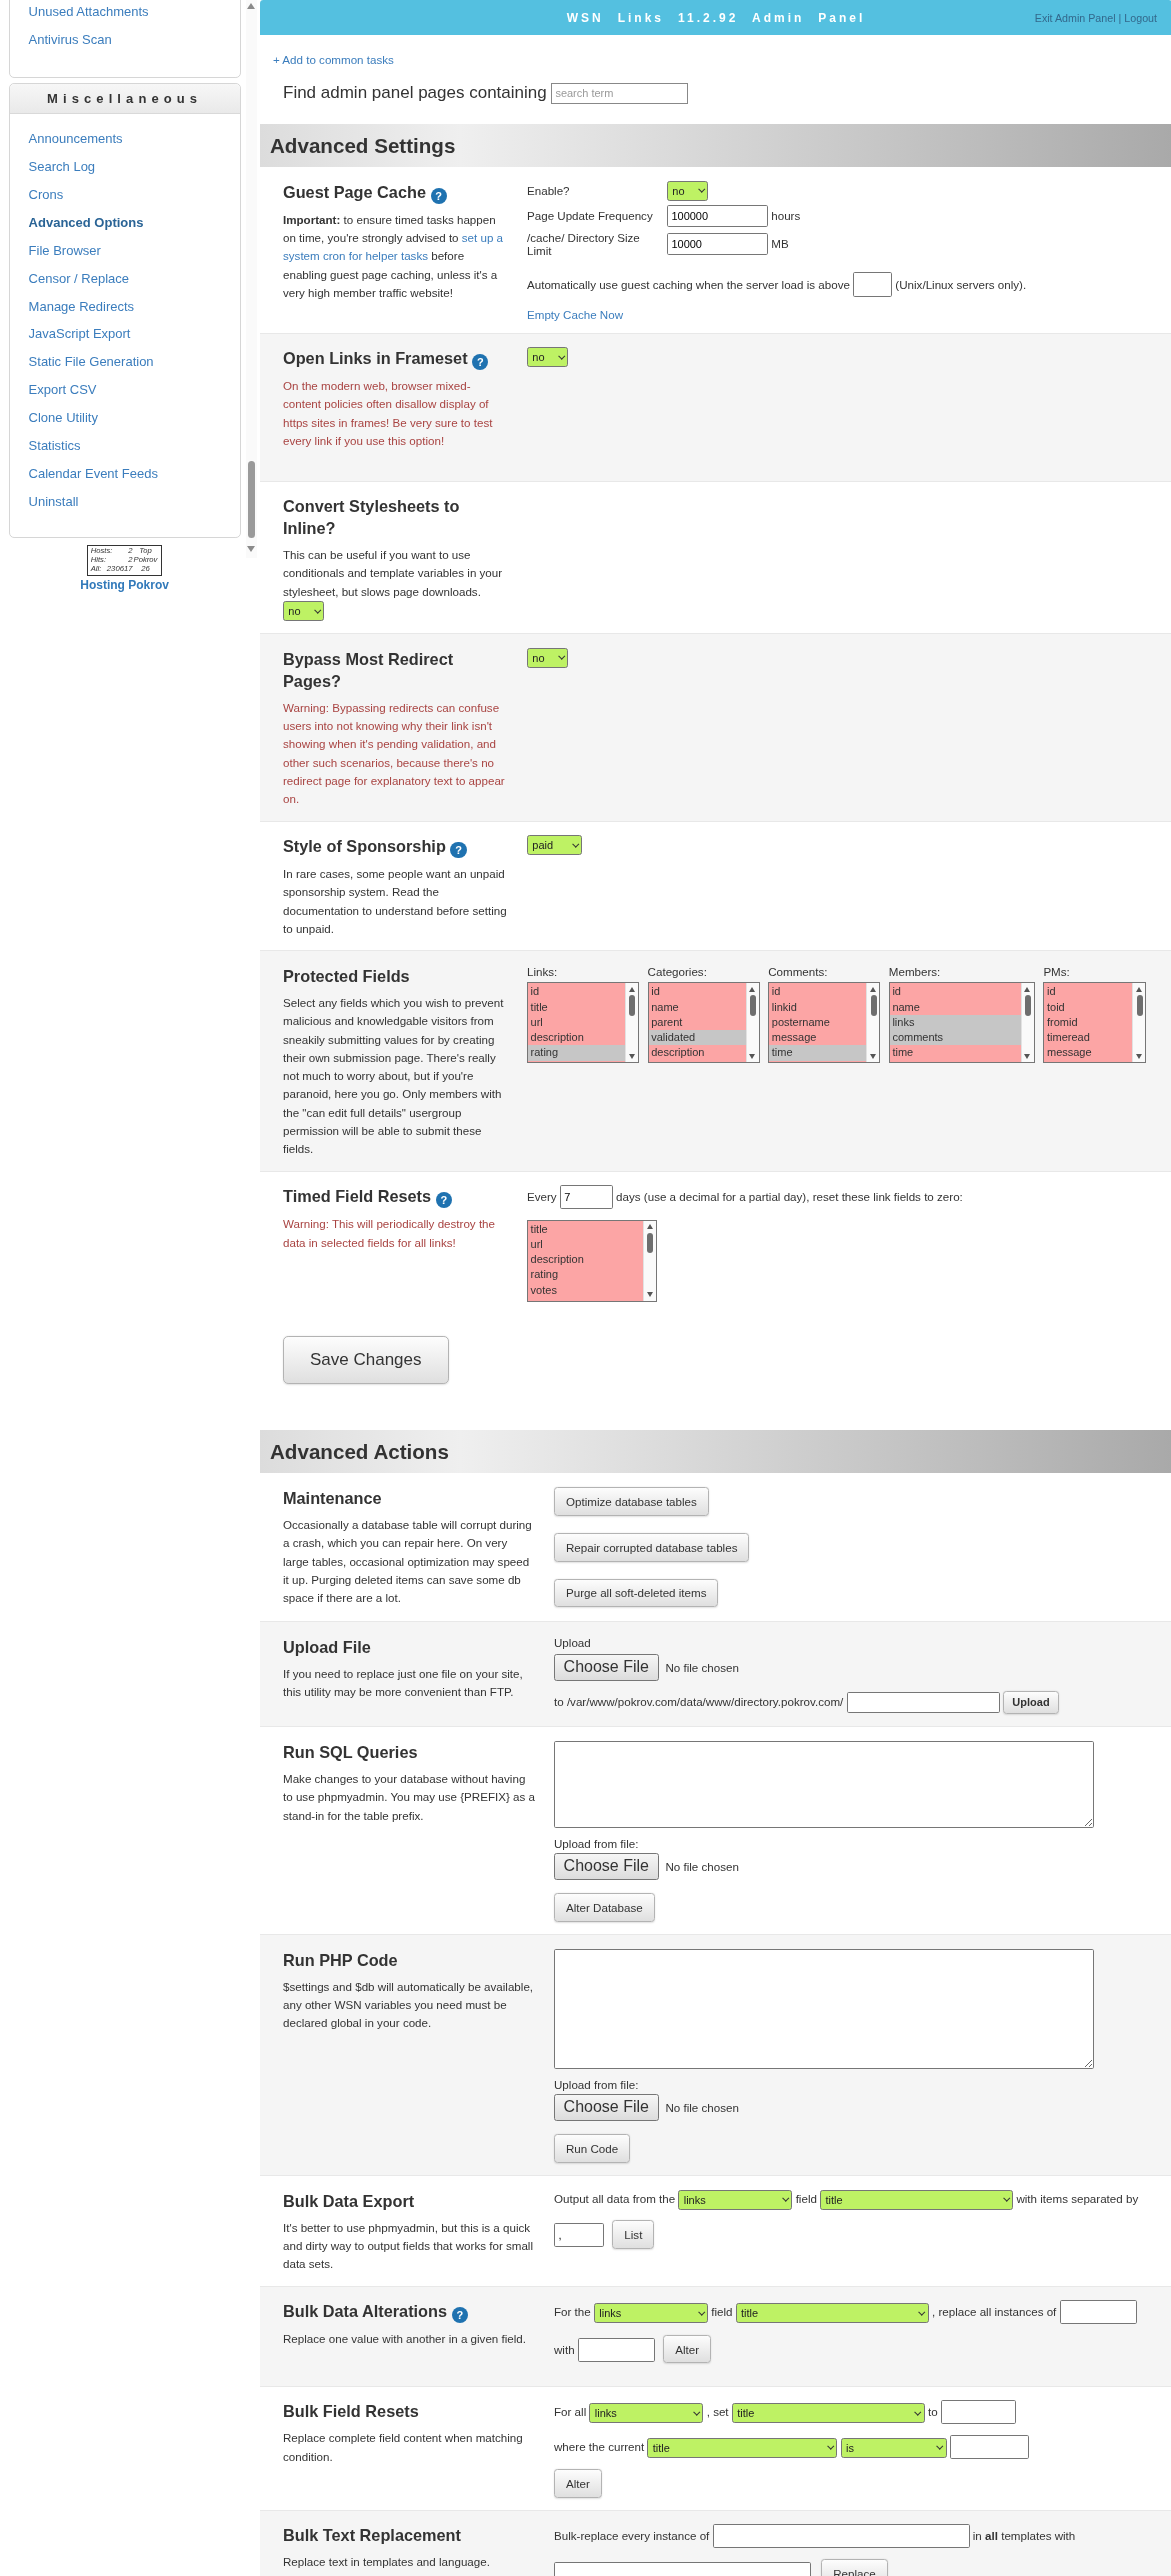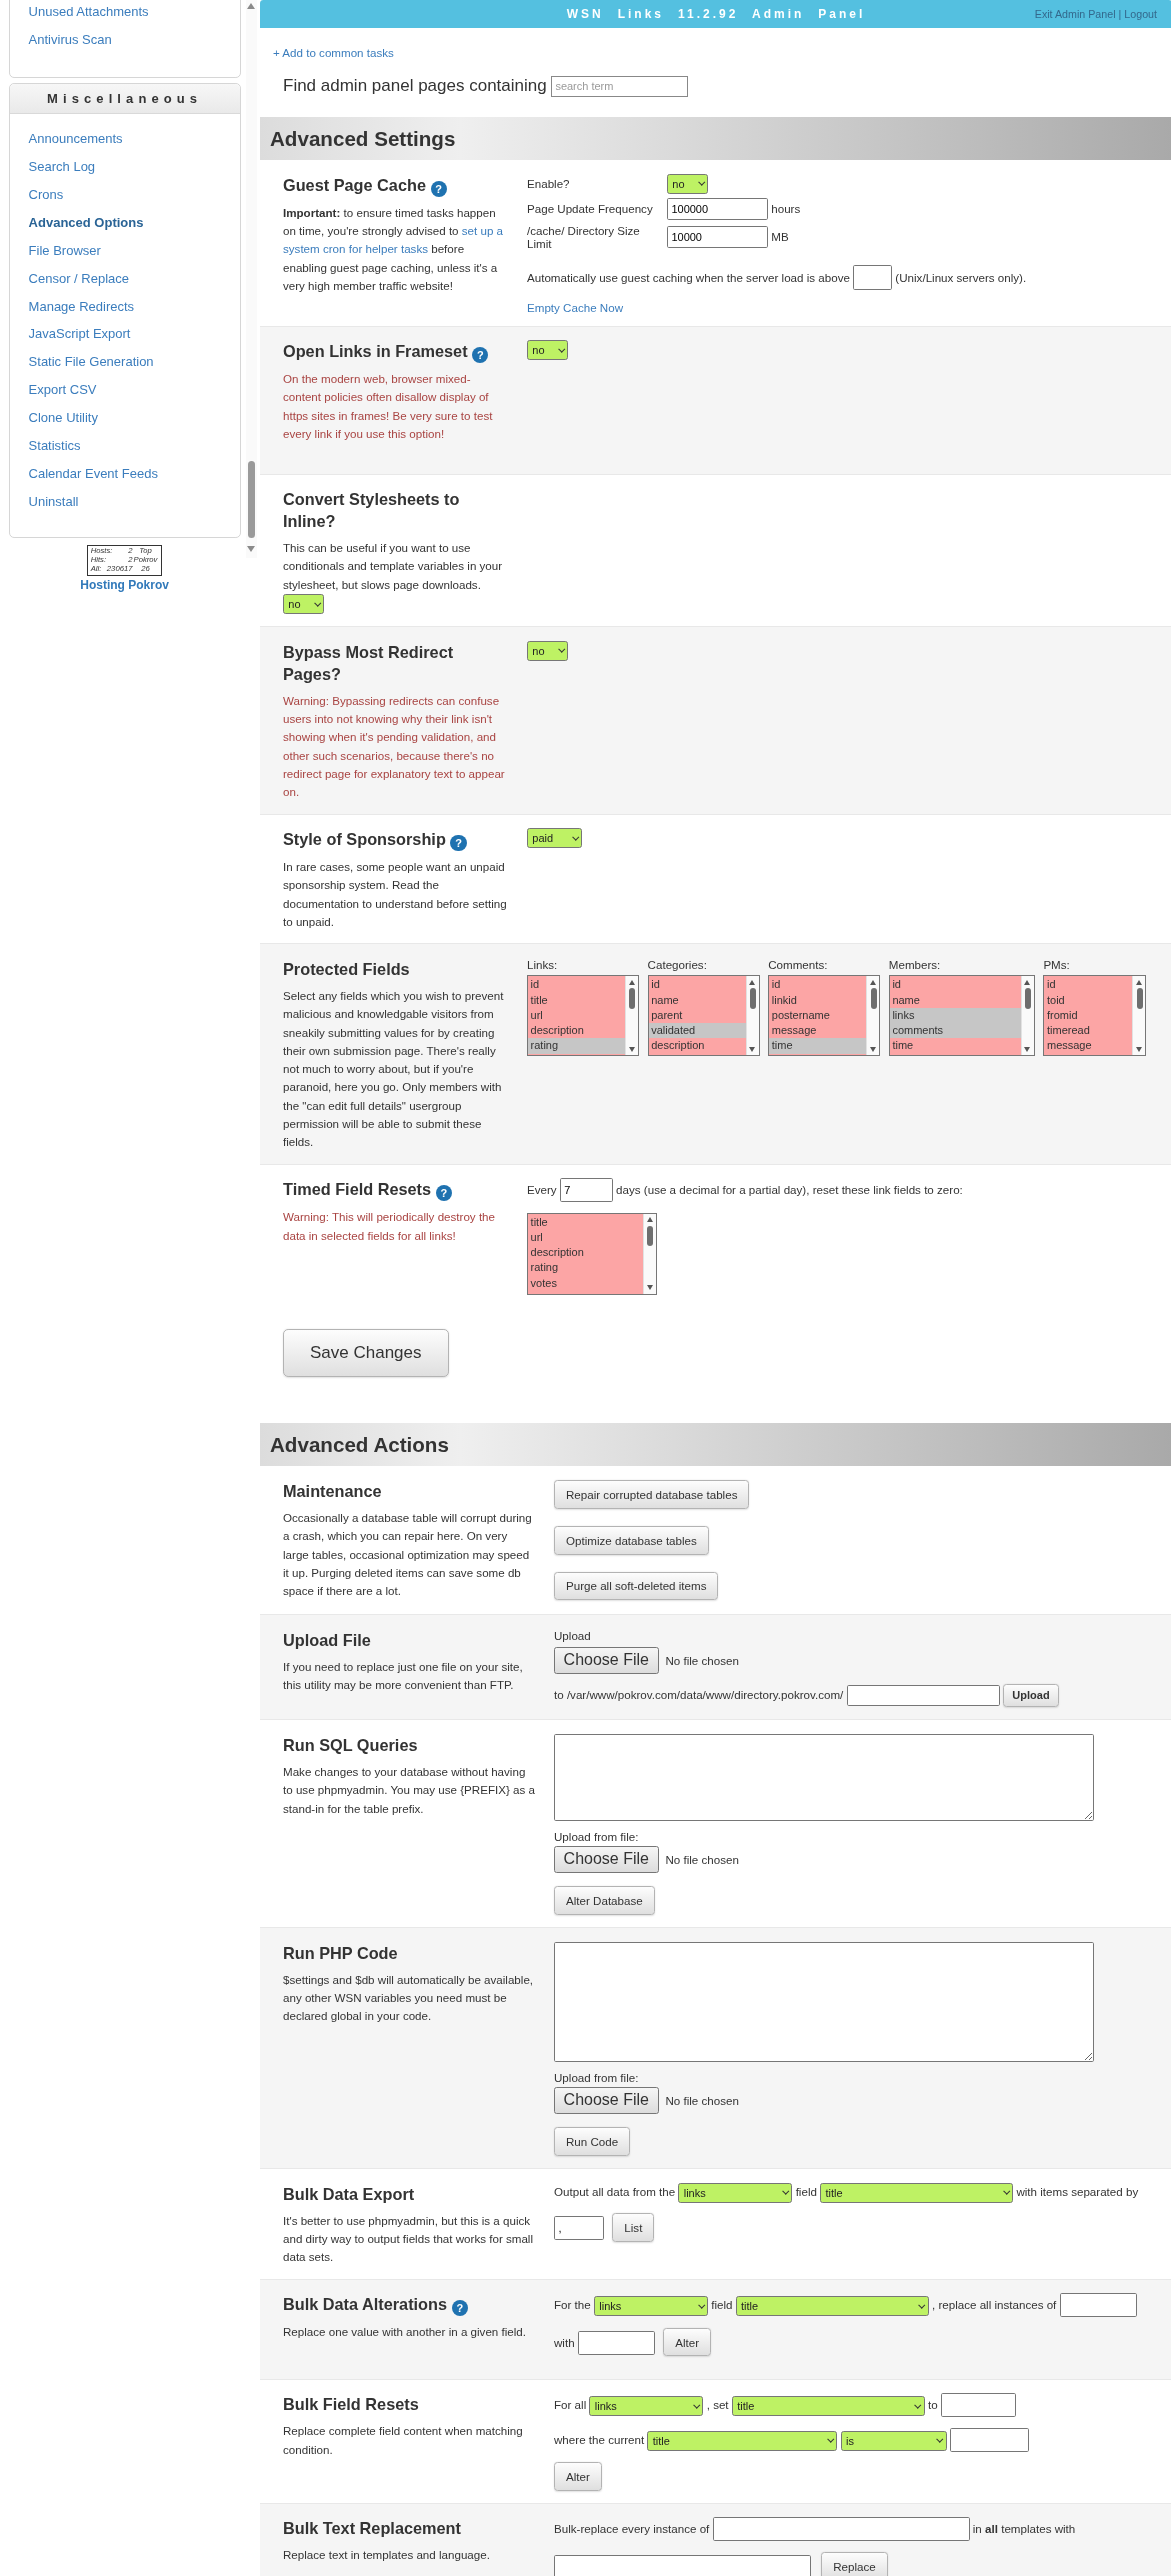--- a/index.html
+++ b/index.html
@@ -32,21 +32,21 @@
   
   .counter { width:75px; border:0.9px solid #333; background:#fff; display:flex; padding:1.7px 2.6px; font-size:7.7px; font-style:italic; }
   .counter .lft { flex:1; }
   .counter .crow { display:flex; justify-content:space-between; line-height:8.6px; }
   .counter .rgt { width:26px; text-align:center; line-height:8.6px; }
   .hosting { display:block; text-align:center; font-weight:bold; font-size:12px; color:#3179ba; margin-top:2.6px; }
 
   
   .main { position:absolute; left:260px; top:0; width:912px; }
   .topbar {
-    height:28px; border-radius:3.4px 3.4px 0 0; display:flex; align-items:center;
+    height:35px; border-radius:3.4px 3.4px 0 0; display:flex; align-items:center;
     position:relative; color:#fff;
   }
   .topbar-title {
     position:absolute; left:0; right:0; text-align:center; font-weight:bold;
     font-size:12px; letter-spacing:3px; word-spacing:7.7px;
   }
   .topbar-links { position:absolute; right:15px; font-size:10.7px; color:#33688c; }
   .topbar-links span { cursor:pointer; }
 
   .addlink { margin:18px 0 0 13px; font-size:11.6px; }
@@ -404,22 +404,22 @@
 
   <div class="acts">
     <div class="band">Advanced Actions</div>
 
     <div class="row" style="min-height:148px; border-top:none;">
       <div class="left">
         <h3>Maintenance</h3>
         <p class="desc">Occasionally a database table will corrupt during a crash, which you can repair here. On very large tables, occasional optimization may speed it up. Purging deleted items can save some db space if there are a lot.</p>
       </div>
       <div class="right">
+        <div style="margin-bottom:17px;"><span class="btn">Optimize database tables</span></div>
         <div style="margin-bottom:17px;"><span class="btn">Repair corrupted database tables</span></div>
-        <div style="margin-bottom:17px;"><span class="btn">Optimize database tables</span></div>
         <div><span class="btn">Purge all soft-deleted items</span></div>
       </div>
     </div>
 
     <div class="row alt" style="min-height:105px;">
       <div class="left">
         <h3>Upload File</h3>
         <p class="desc">If you need to replace just one file on your site, this utility may be more convenient than FTP.</p>
       </div>
       <div class="right">

